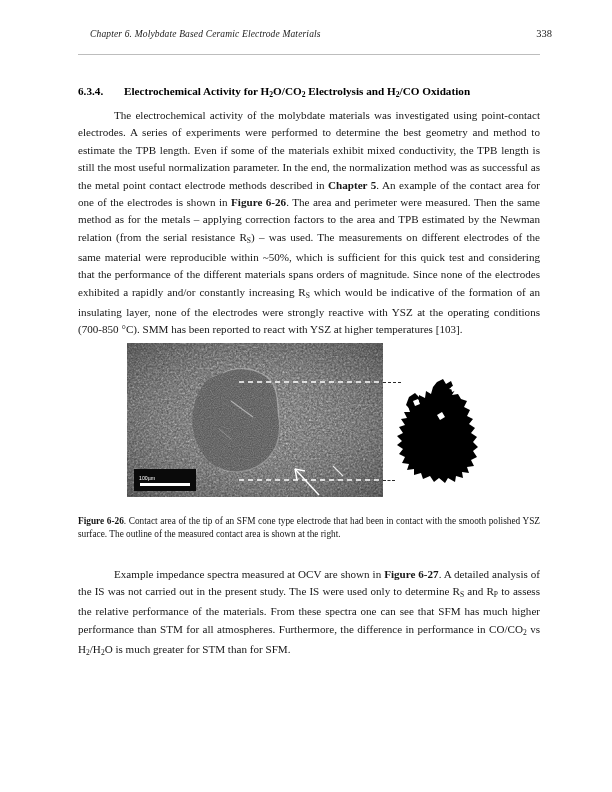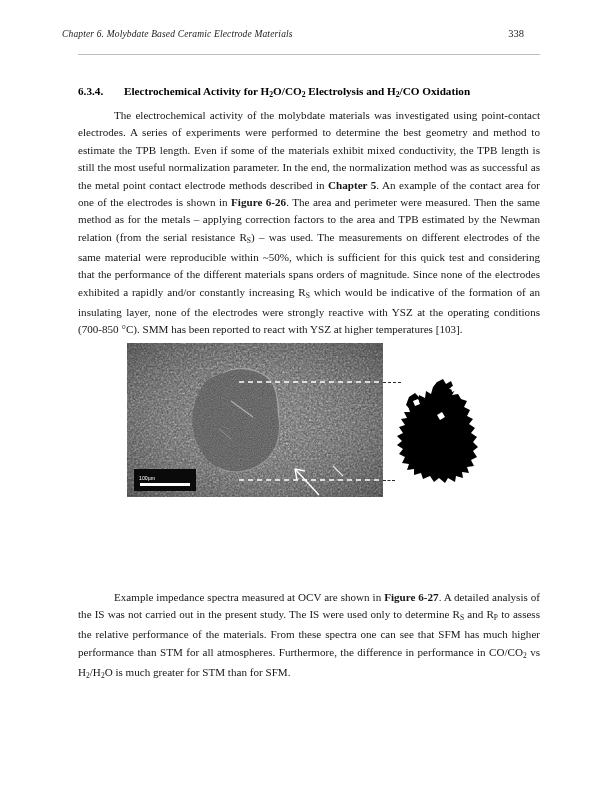--- a/index.html
+++ b/index.html
@@ -18,21 +18,21 @@
   .page {
     position: absolute;
     left: 0; top: 0;
     width: 612px;
     height: 792px;
   }
 
   
   .header {
     position: absolute;
-    left: 62px;
+    left: 90px;
     top: 28px;
     width: 462px;
     display: flex;
     align-items: baseline;
     justify-content: space-between;
     text-align: center;
   }
   .header-title {
     font-style: italic;
     font-size: 9.5px;
@@ -79,21 +79,21 @@
     line-height: 17.4px;
     text-align: justify;
     text-justify: inter-word;
     color: #161616;
   }
   .body-block p { margin: 0; }
   .indent { text-indent: 36px; }
   b, .bold { font-weight: bold; }
 
   #para-1 { top: 107px; }
-  #para-2 { top: 589px; }
+  #para-2 { top: 566px; }
 
   
   .figure-wrap {
     position: absolute;
     left: 127px;
     top: 343px;
     width: 358px;
     height: 155px;
   }
   .sem-image {
@@ -268,18 +268,21 @@
         <path fill="#000000" d="
           M56,34 L63,32 L67,38 L61,42 L55,40 Z"></path>
         <path fill="#ffffff" d="M48,40 L53,37 L56,42 L51,45 Z"></path>
         <path fill="#ffffff" d="M24,26 L29,24 L31,29 L26,31 Z"></path>
         <path fill="#ffffff" d="M17,14 L22,12 L23,17 L18,19 Z"></path>
         <path fill="#ffffff" d="M62,12 L67,10 L68,15 L63,17 Z"></path>
       </svg>
     </div>
   </div>
 
+  <div class="caption">
+    <b>Figure 6-26</b><span>. Contact area of the tip of an SFM cone type electrode that had been in contact with the smooth polished YSZ surface. The outline of the measured contact area is shown at the right.</span>
+  </div>
 
   <div class="body-block" id="para-2">
     <p class="indent"><span>Example impedance spectra measured at OCV are shown in </span><b>Figure 6-27</b><span>. A detailed analysis of the IS was not carried out in the present study. The IS were used only to determine R</span><sub>S</sub><span> and R</span><sub>P</sub><span> to assess the relative performance of the materials. From these spectra one can see that SFM has much higher performance than STM for all atmospheres. Furthermore, the difference in performance in CO/CO</span><sub>2</sub><span> vs H</span><sub>2</sub><span>/H</span><sub>2</sub><span>O is much greater for STM than for SFM.</span></p>
   </div>
 
 </div>
 
 </body></html>

